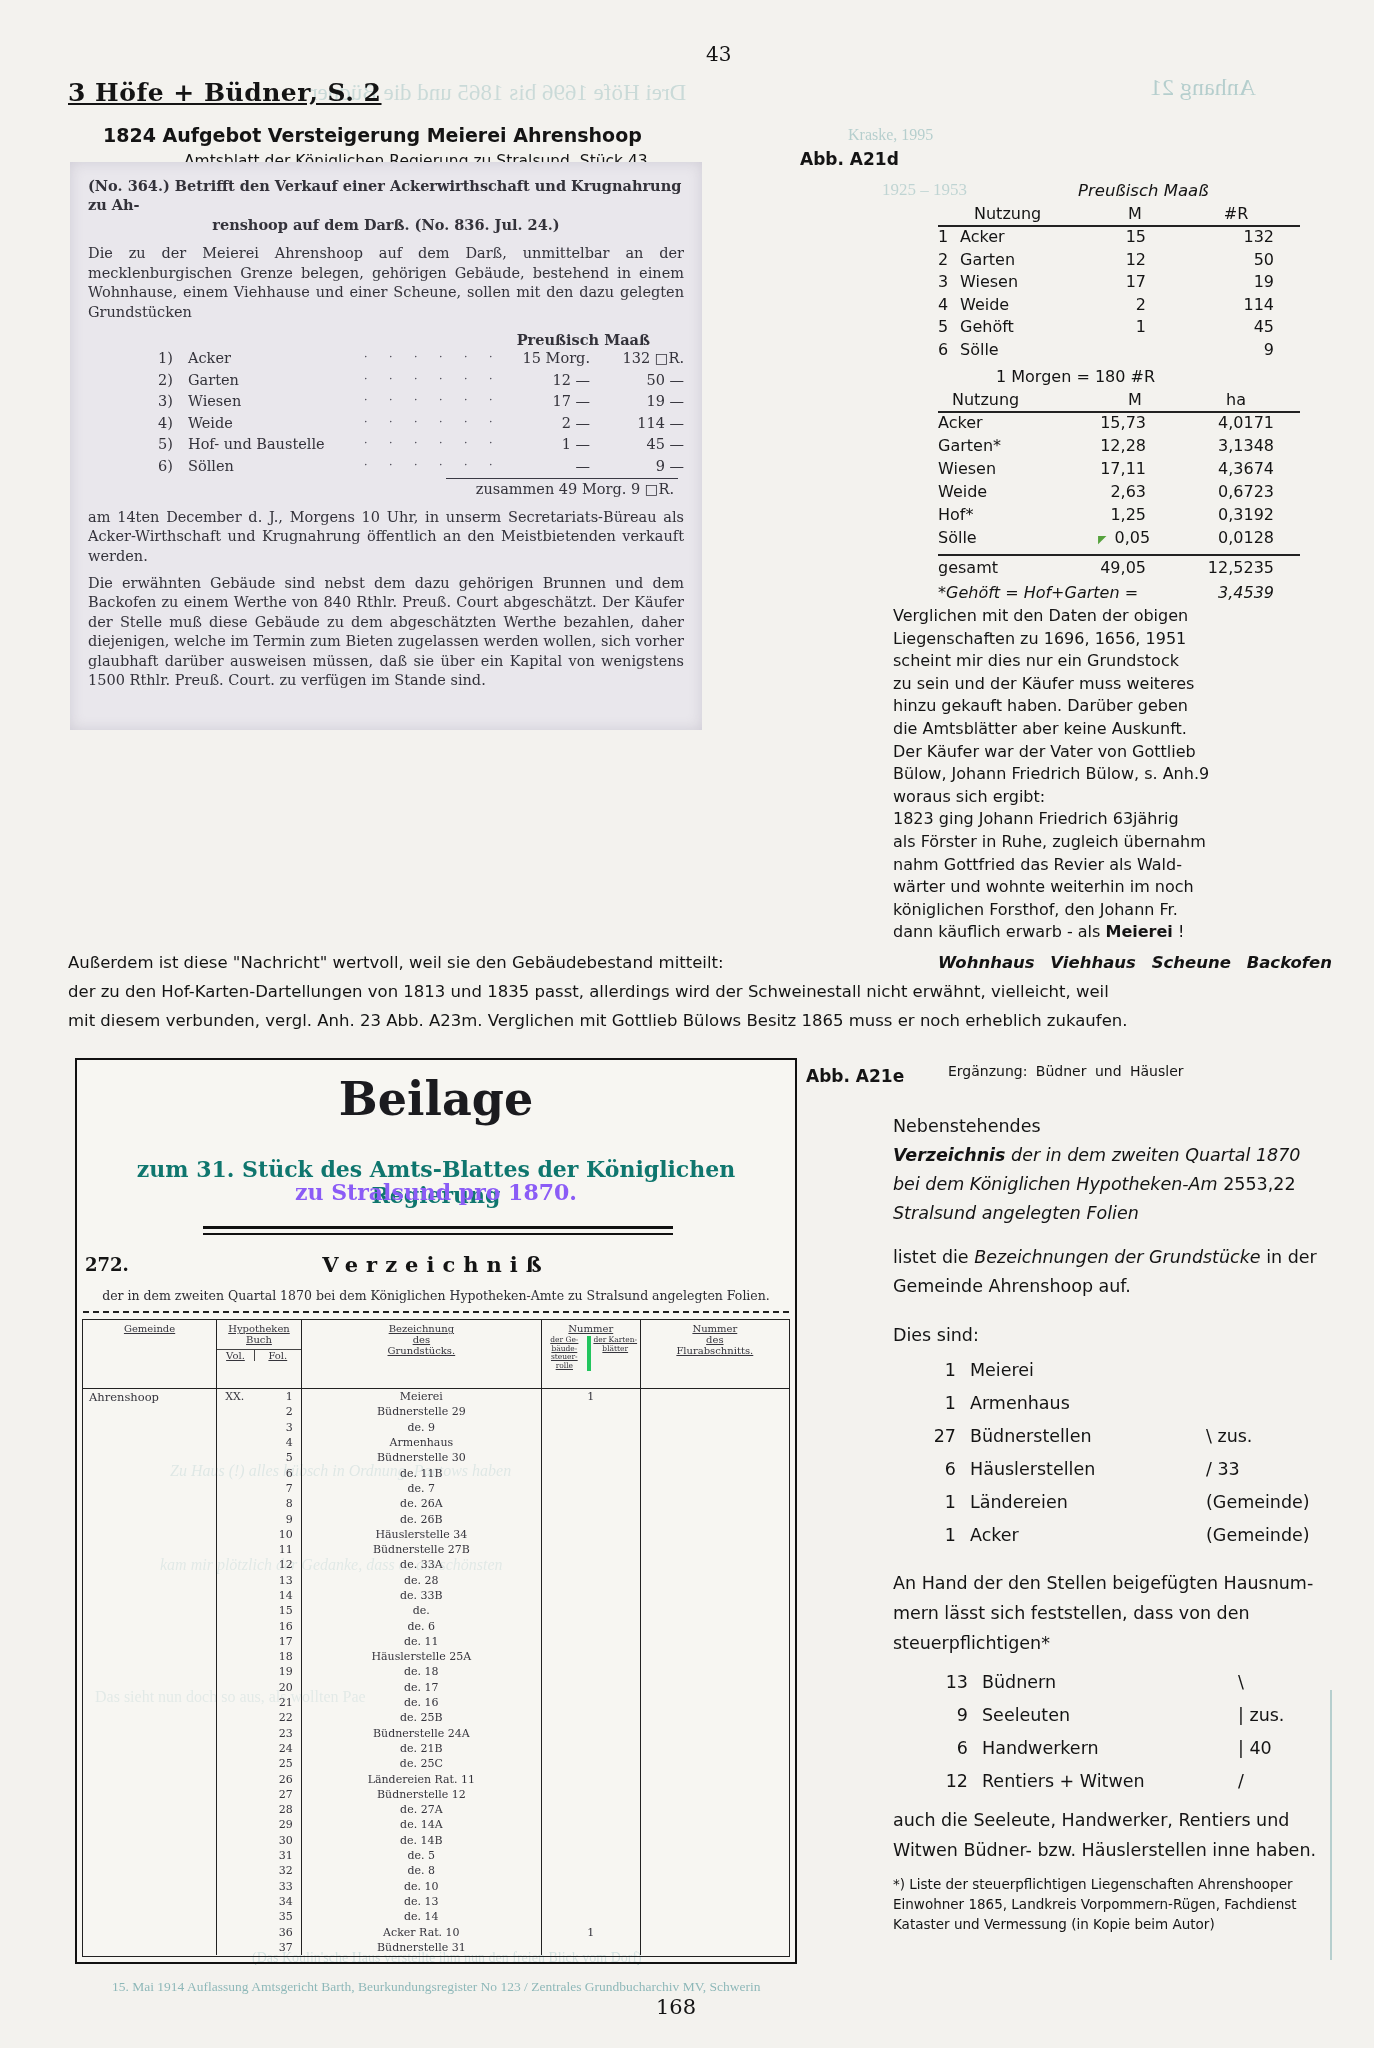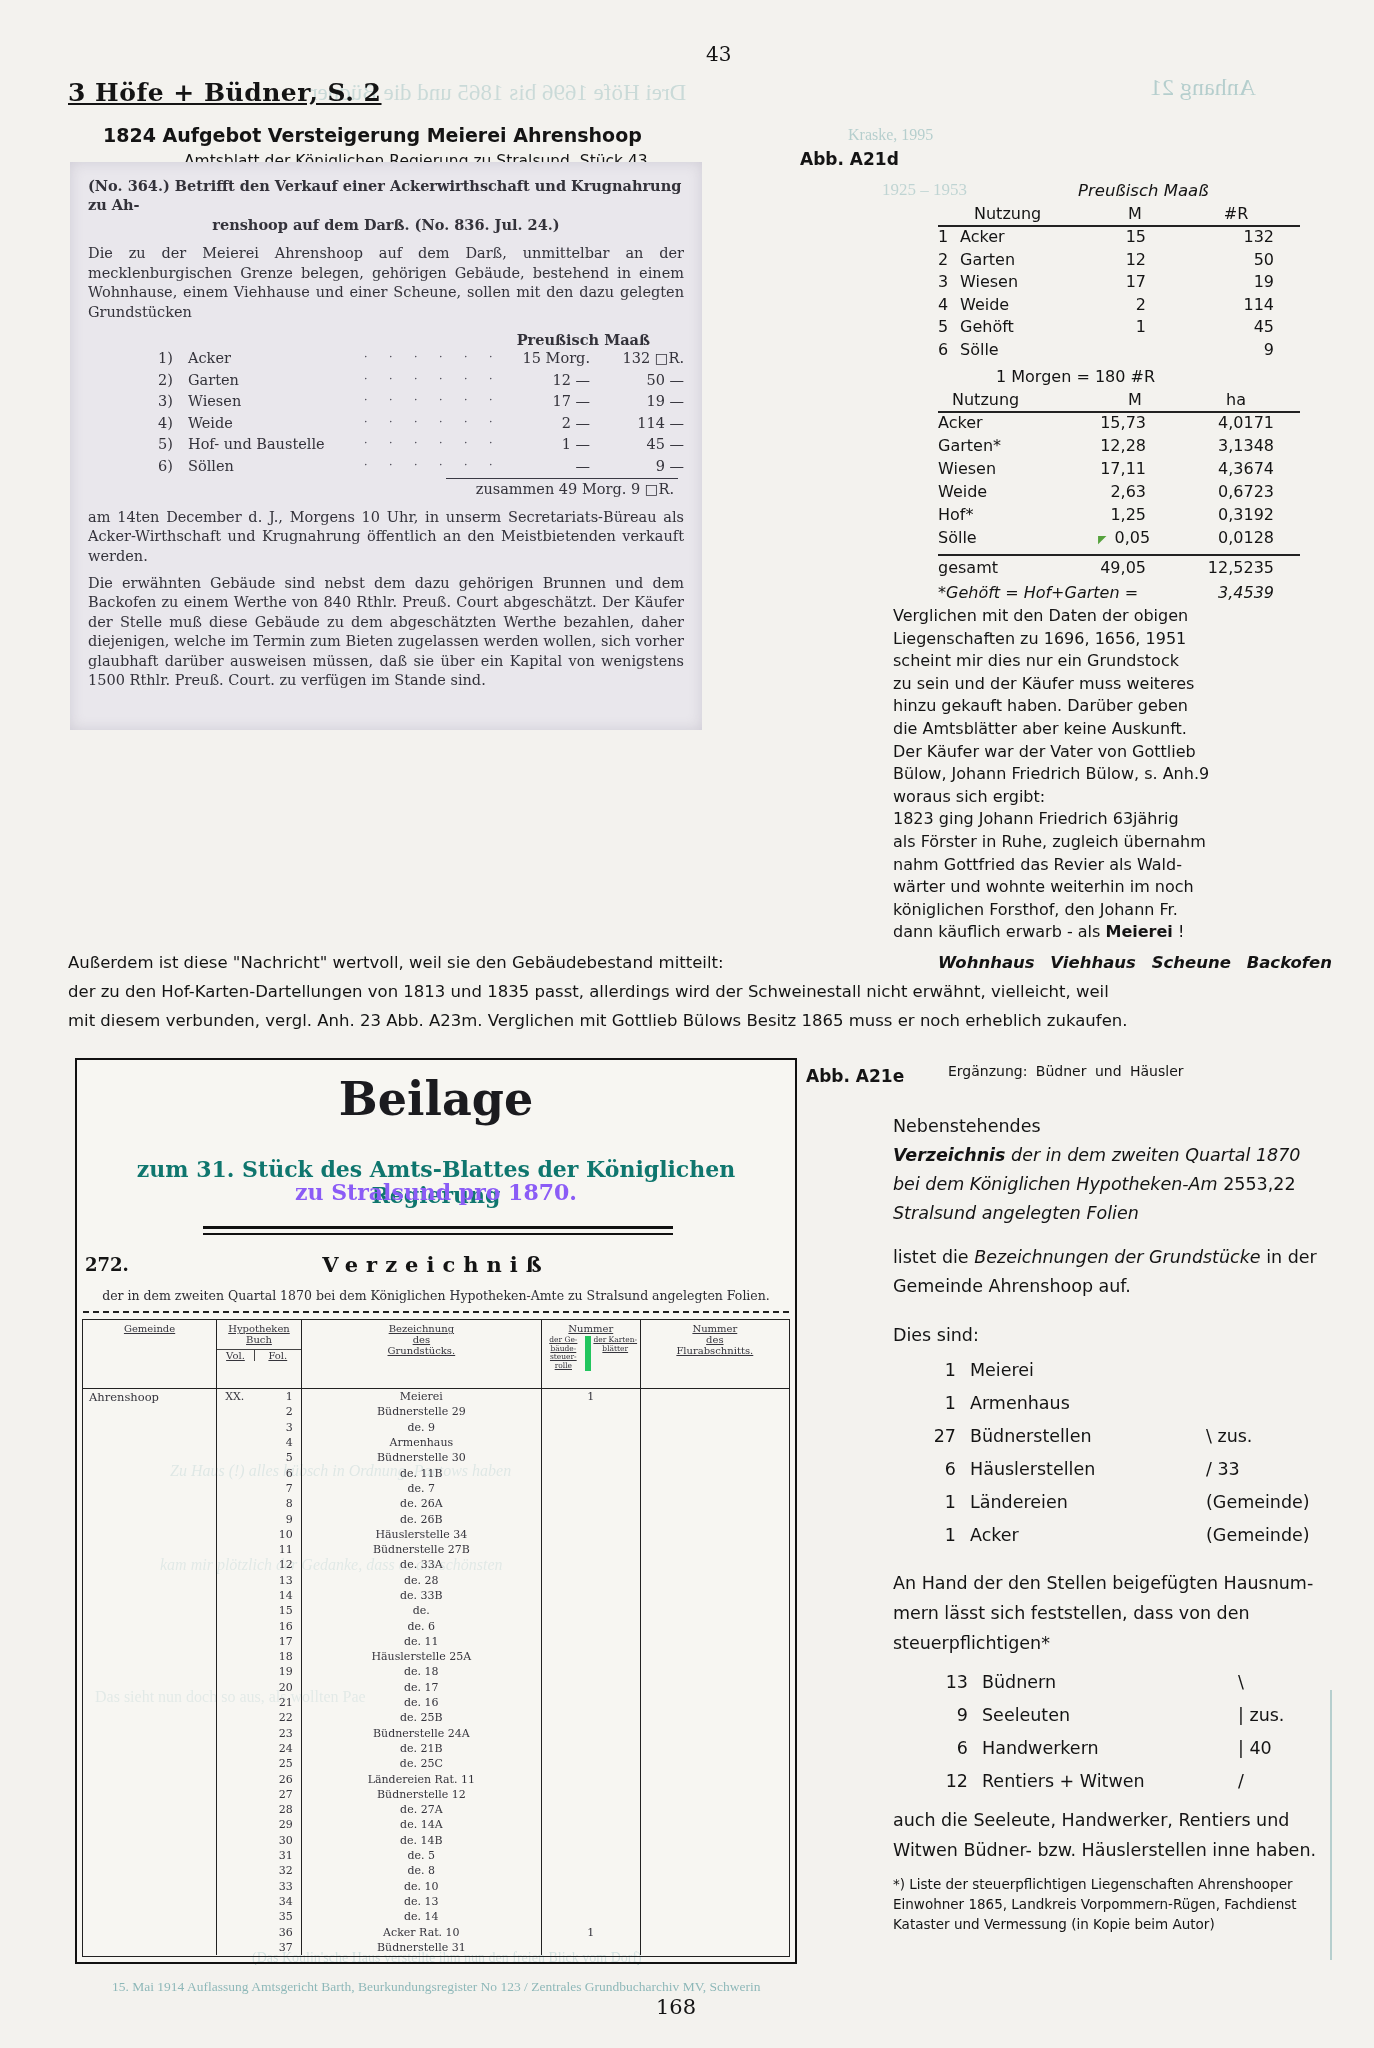--- a/index.html
+++ b/index.html
@@ -64,21 +64,21 @@
   .b-vzsub{position:absolute;left:0;top:228px;width:100%;text-align:center;font-family:"DejaVu Serif",serif;font-size:12.5px;color:#2c2c33;}
   .b-dash{position:absolute;left:6px;top:251px;width:706px;border-top:2px dashed #222;}
   #btable{position:absolute;left:5px;top:259px;width:708px;bottom:5px;border:1.5px solid #222;box-sizing:border-box;
           font-family:"DejaVu Serif",serif;color:#35343c;}
   #bt-head{display:grid;grid-template-columns:19% 12% 34% 14% 21%;height:68px;border-bottom:1.5px solid #222;font-size:10px;text-align:center;text-decoration:underline;}
   #bt-head>div{border-right:1px solid #222;padding-top:3px;}
   #bt-head>div:last-child{border-right:none;}
   .bh-sub{display:grid;grid-template-columns:45% 55%;margin-top:4px;border-top:1px solid #444;}
   .bh-sub span{border-right:1px solid #444;} .bh-sub span:last-child{border-right:none;}
   .bh-numsub{display:grid;grid-template-columns:50% 50%;font-size:7.5px;line-height:1.15;margin-top:2px;}
-  .bh-numsub span:first-child{border-right:6px solid #22c55e;}
+  .bh-numsub span:first-child{border-right:4px solid #22c55e;}
   .b-row{display:grid;grid-template-columns:19% 5% 7% 34% 14% 21%;height:15.3px;font-size:11px;align-items:center;}
   .b-row>span{height:100%;box-sizing:border-box;display:flex;align-items:center;justify-content:center;}
   .b-row .bc-gem{border-right:1px solid #222;justify-content:flex-start;padding-left:6px;font-size:11.5px;}
   .b-row .bc-vol{}
   .b-row .bc-fol{border-right:1px solid #222;justify-content:flex-end;padding-right:8px;}
   .b-row .bc-bez{border-right:1px solid #222;}
   .b-row .bc-n4{border-right:1px solid #222;}
   
   .a2-fig{left:806px;top:1066px;font-size:17px;font-weight:bold;}
   .a2-title{left:948px;top:1063px;font-size:14px;font-weight:normal;word-spacing:4px;}

